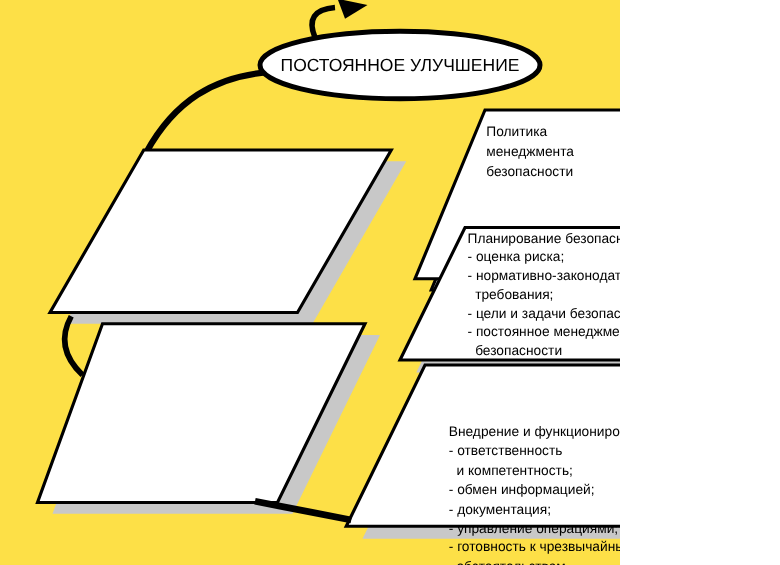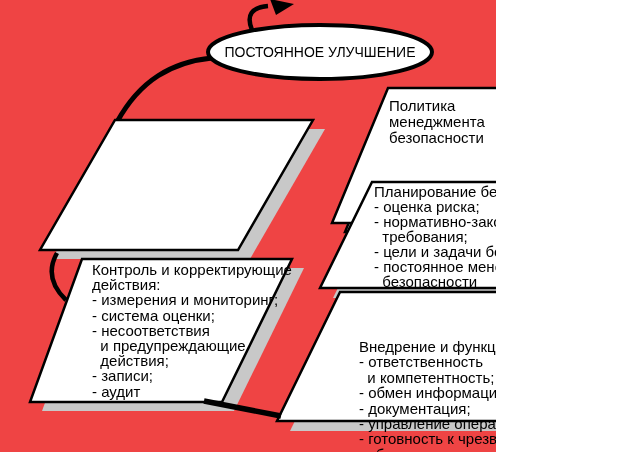--- a/index.html
+++ b/index.html
@@ -1,28 +1,28 @@
 <!DOCTYPE html>
 <html><head>
 <meta charset="utf-8">
 <style>
   html, body { margin: 0; padding: 0; background: #ffffff; }
   #stage {
     position: relative;
     width: 496px;
     height: 452px;
-    background: #ef4444;
+    background: #fde047;
     font-family: "Liberation Sans", sans-serif;
     color: #000000;
     overflow: hidden;
   }
   #diagram-svg { position: absolute; left: 0; top: 0; }
   .label {
     position: absolute;
-    font-size: 15px;
+    font-size: 11px;
     line-height: 15px;
     color: #000;
   }
   .centered { text-align: center; }
   .listtext { white-space: pre; text-align: left; }
   #ellipse-label {
     left: 212px; top: 45px; width: 216px;
     font-size: 14px; line-height: 15px; text-align: center;
     letter-spacing: 0px;
   }
@@ -87,22 +87,13 @@
 
   <div id="implementation-label" class="label listtext">Внедрение и функционирование:
 - ответственность
   и компетентность;
 - обмен информацией;
 - документация;
 - управление операциями;
 - готовность к чрезвычайным
   обстоятельствам</div>
 
-  <div id="control-label" class="label listtext">Контроль и корректирующие
-действия:
-- измерения и мониторинг;
-- система оценки;
-- несоответствия
-  и предупреждающие
-  действия;
-- записи;
-- аудит</div>
 </div>
 
 </body></html>

